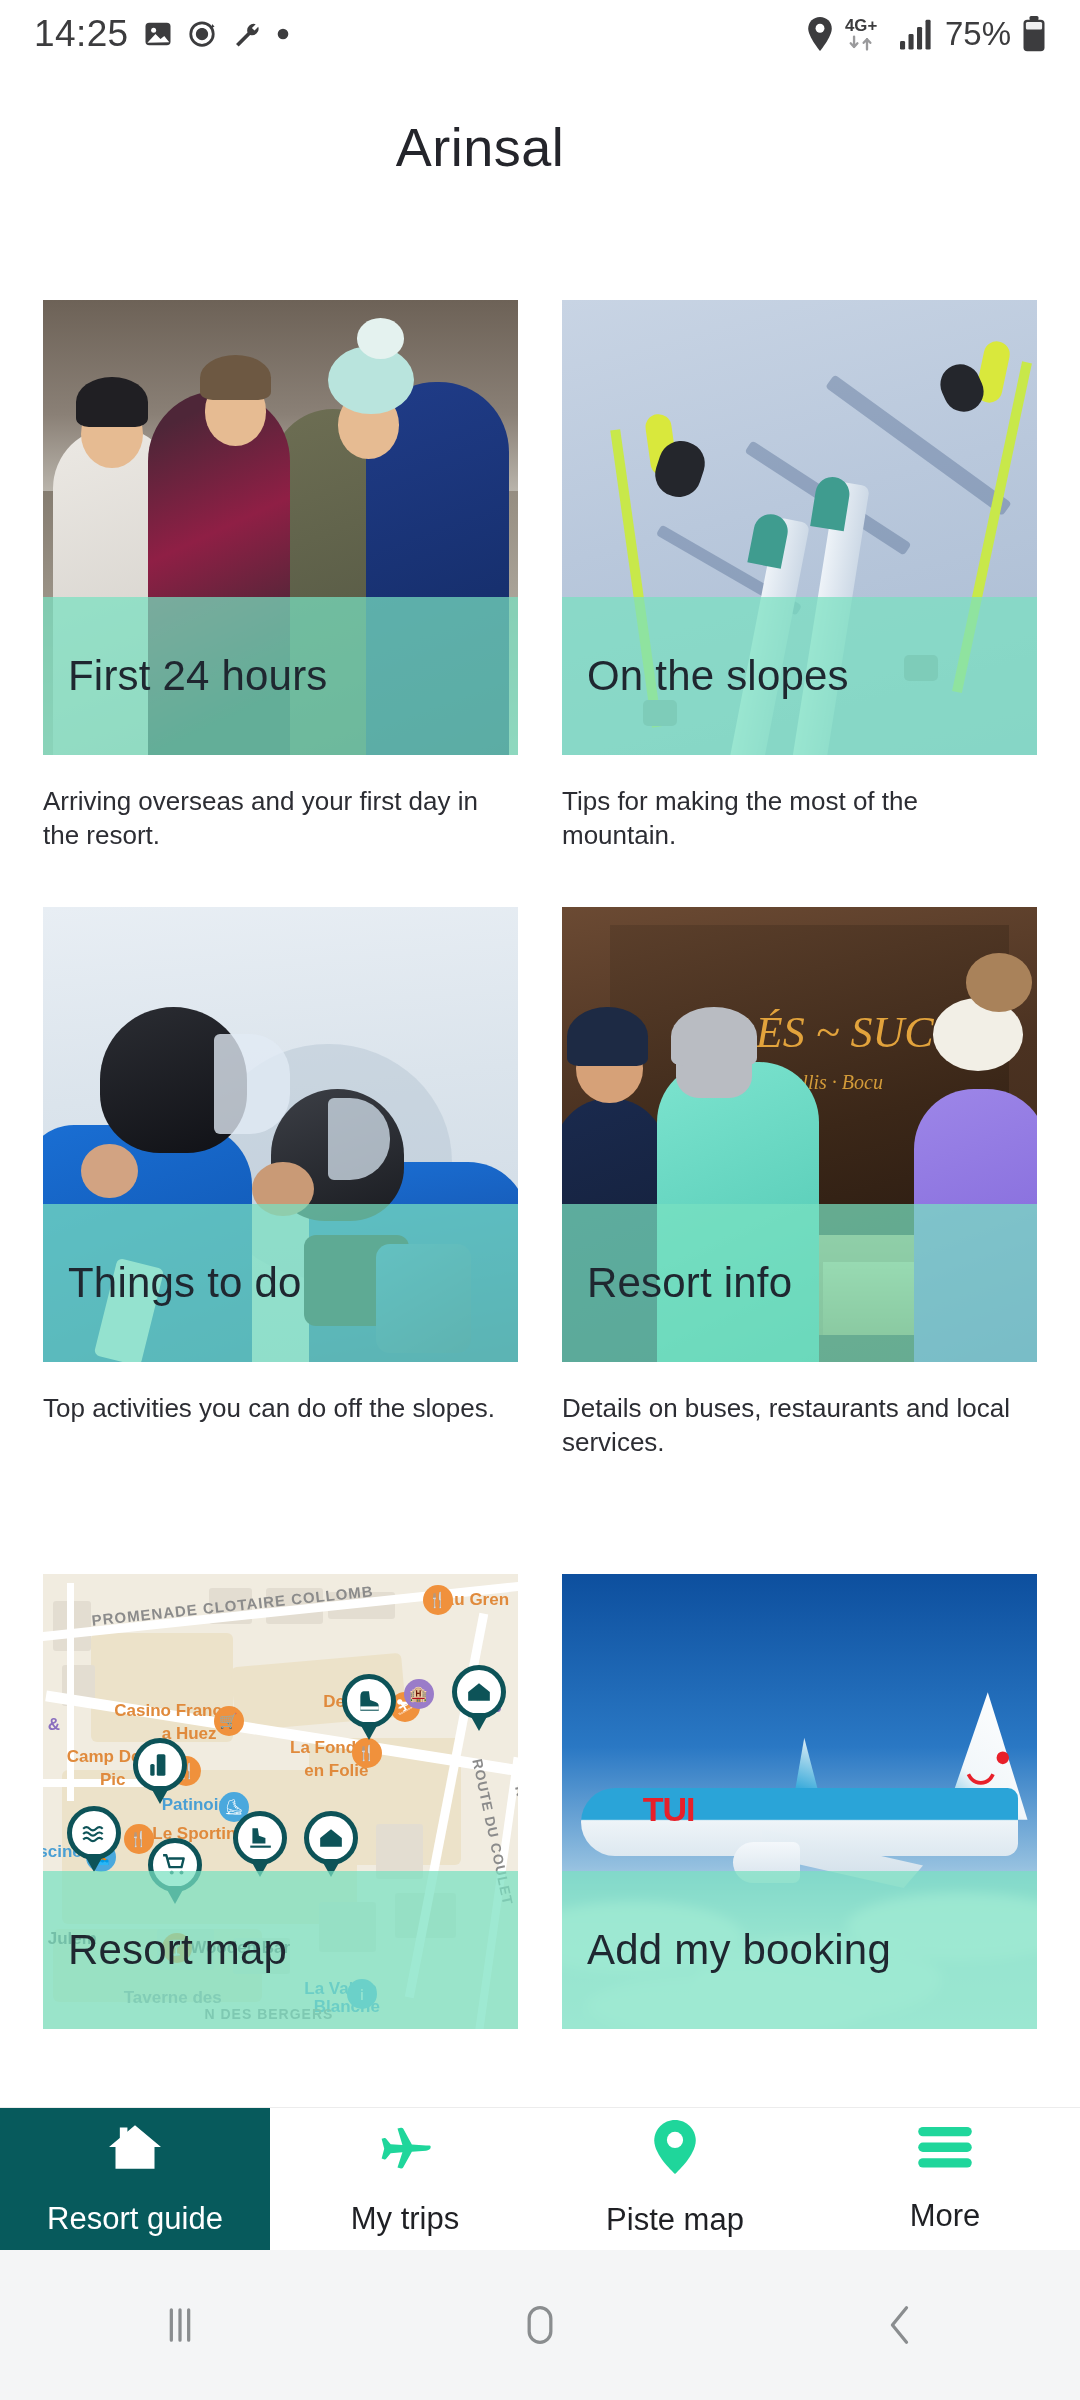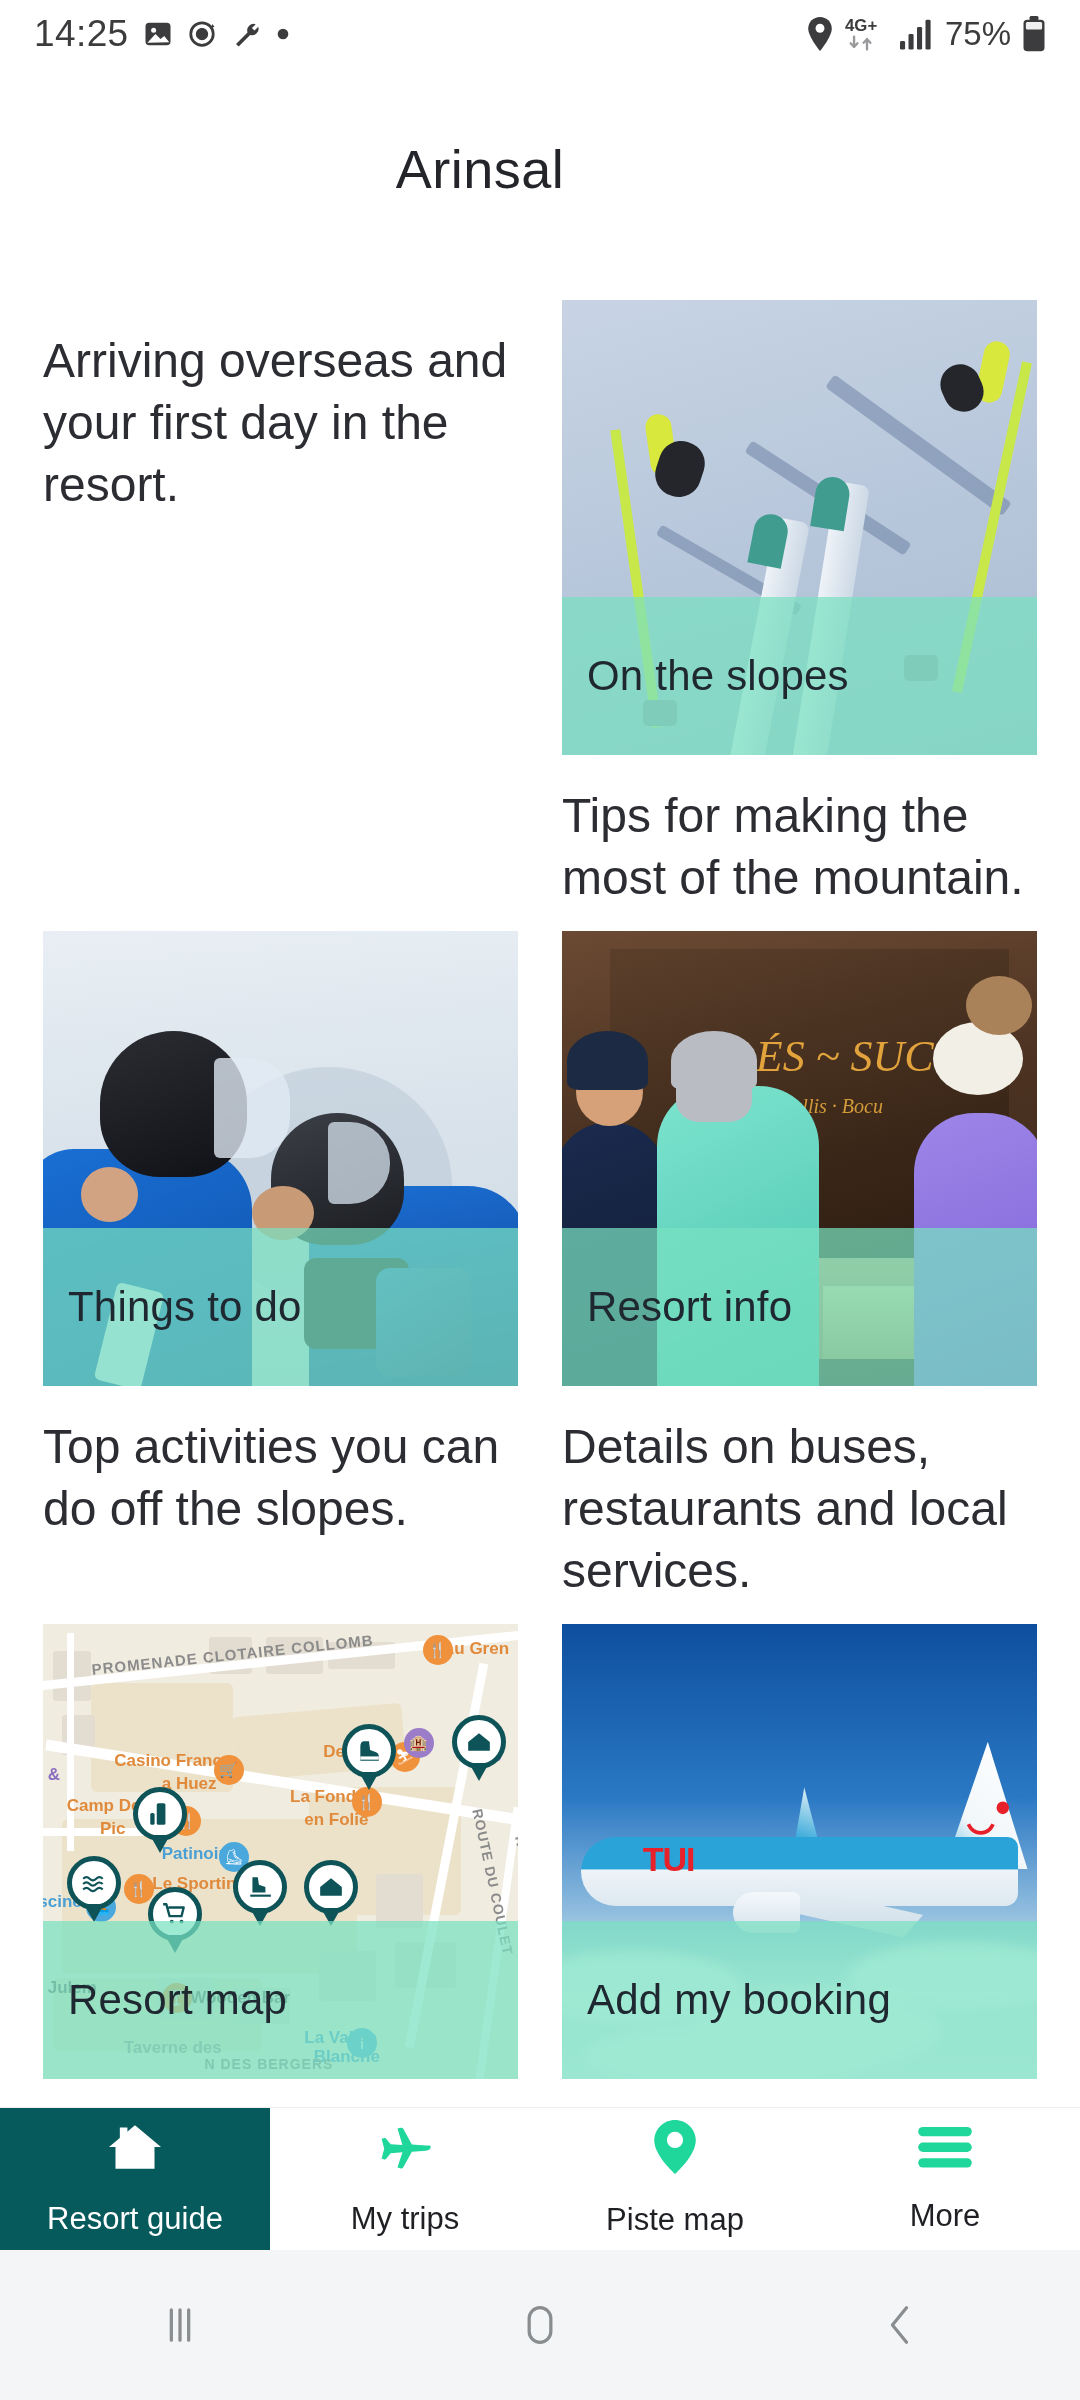--- a/index.html
+++ b/index.html
@@ -22,21 +22,21 @@
   .sb-right { display:flex; align-items:center; gap:11px; }
   .sb-batt-text { font-size:33px; color:#3c3c3e; }
 
   .ico { display:inline-block; line-height:0; }
   .ico svg { display:block; }
 
   
   .page-title {
     position:absolute; top:116px; left:0; width:960px;
     text-align:center; font-size:54px; color:#24252b;
-    font-weight:400; letter-spacing:.5px;margin-top:22px;
+    font-weight:400; letter-spacing:.5px;
   }
 
   
   .grid {
     position:absolute; top:300px; left:43px;
     width:994px;
     display:grid;
     grid-template-columns:475px 475px;
     column-gap:44px;
   }
@@ -49,21 +49,21 @@
   .overlay {
     position:absolute; left:0; bottom:0; width:100%; height:158px;
     background:rgba(120,225,192,0.72);
     display:flex; align-items:center;
   }
   .overlay .ov-title {
     font-size:42px; color:#1f2730; padding-left:25px;
     font-weight:400; letter-spacing:.2px; white-space:nowrap;
   }
   .card-desc {
-    font-size:48px; line-height:1.29; color:#2c2d33;
+    font-size:26px; line-height:1.29; color:#2c2d33;
     padding:30px 6px 0 0; font-weight:400;
   }
   .row-1 .card-desc { min-height:130px; }
   .row-2 .card-desc { min-height:190px; }
 
   
   .cell { margin-bottom:22px; }
 
   
   
@@ -255,20 +255,40 @@
         </svg>
       </span>
     </div>
   </div>
 
   <div class="page-title">Arinsal</div>
 
   <div class="grid">
 
     <div class="card cell row-1">
+      <div class="card-media">
+        <div class="photo ph-friends">
+          <div class="clip">
+            <div class="fr-person fr-p1"></div>
+            <div class="fr-person fr-p3"></div>
+            <div class="fr-person fr-p2"></div>
+            <div class="fr-person fr-p4"></div>
+            <div class="fr-head" style="left:8%;top:22%;width:13%;height:15%;"></div>
+            <div class="fr-hat" style="left:7%;top:17%;width:15%;height:11%;background:#201f23;"></div>
+            <div class="fr-head" style="left:34%;top:17%;width:13%;height:15%;"></div>
+            <div class="fr-hat" style="left:33%;top:12%;width:15%;height:10%;background:#6d5842;"></div>
+            <div class="fr-head" style="left:62%;top:20%;width:13%;height:15%;"></div>
+            <div class="fr-hat" style="left:60%;top:10%;width:18%;height:15%;background:#b9e4dd;border-radius:50%;"></div>
+            <div style="position:absolute;left:66%;top:4%;width:10%;height:9%;border-radius:50%;background:#e4f2ef;"></div>
+          </div>
+        </div>
+        <div class="overlay">
+          <span class="ov-title">First 24 hours</span>
+        </div>
+      </div>
       <div class="card-desc">Arriving overseas and your first day in the resort.</div>
     </div>
 
     <div class="card cell row-1">
       <div class="card-media">
         <div class="photo ph-snow">
           <div class="clip">
             <div class="shadow-d" style="left:36%;top:42%;width:40%;height:14px;transform:rotate(33deg);"></div>
             <div class="shadow-d" style="left:52%;top:30%;width:46%;height:16px;transform:rotate(36deg);"></div>
             <div class="shadow-d" style="left:18%;top:58%;width:34%;height:12px;transform:rotate(30deg);"></div>

